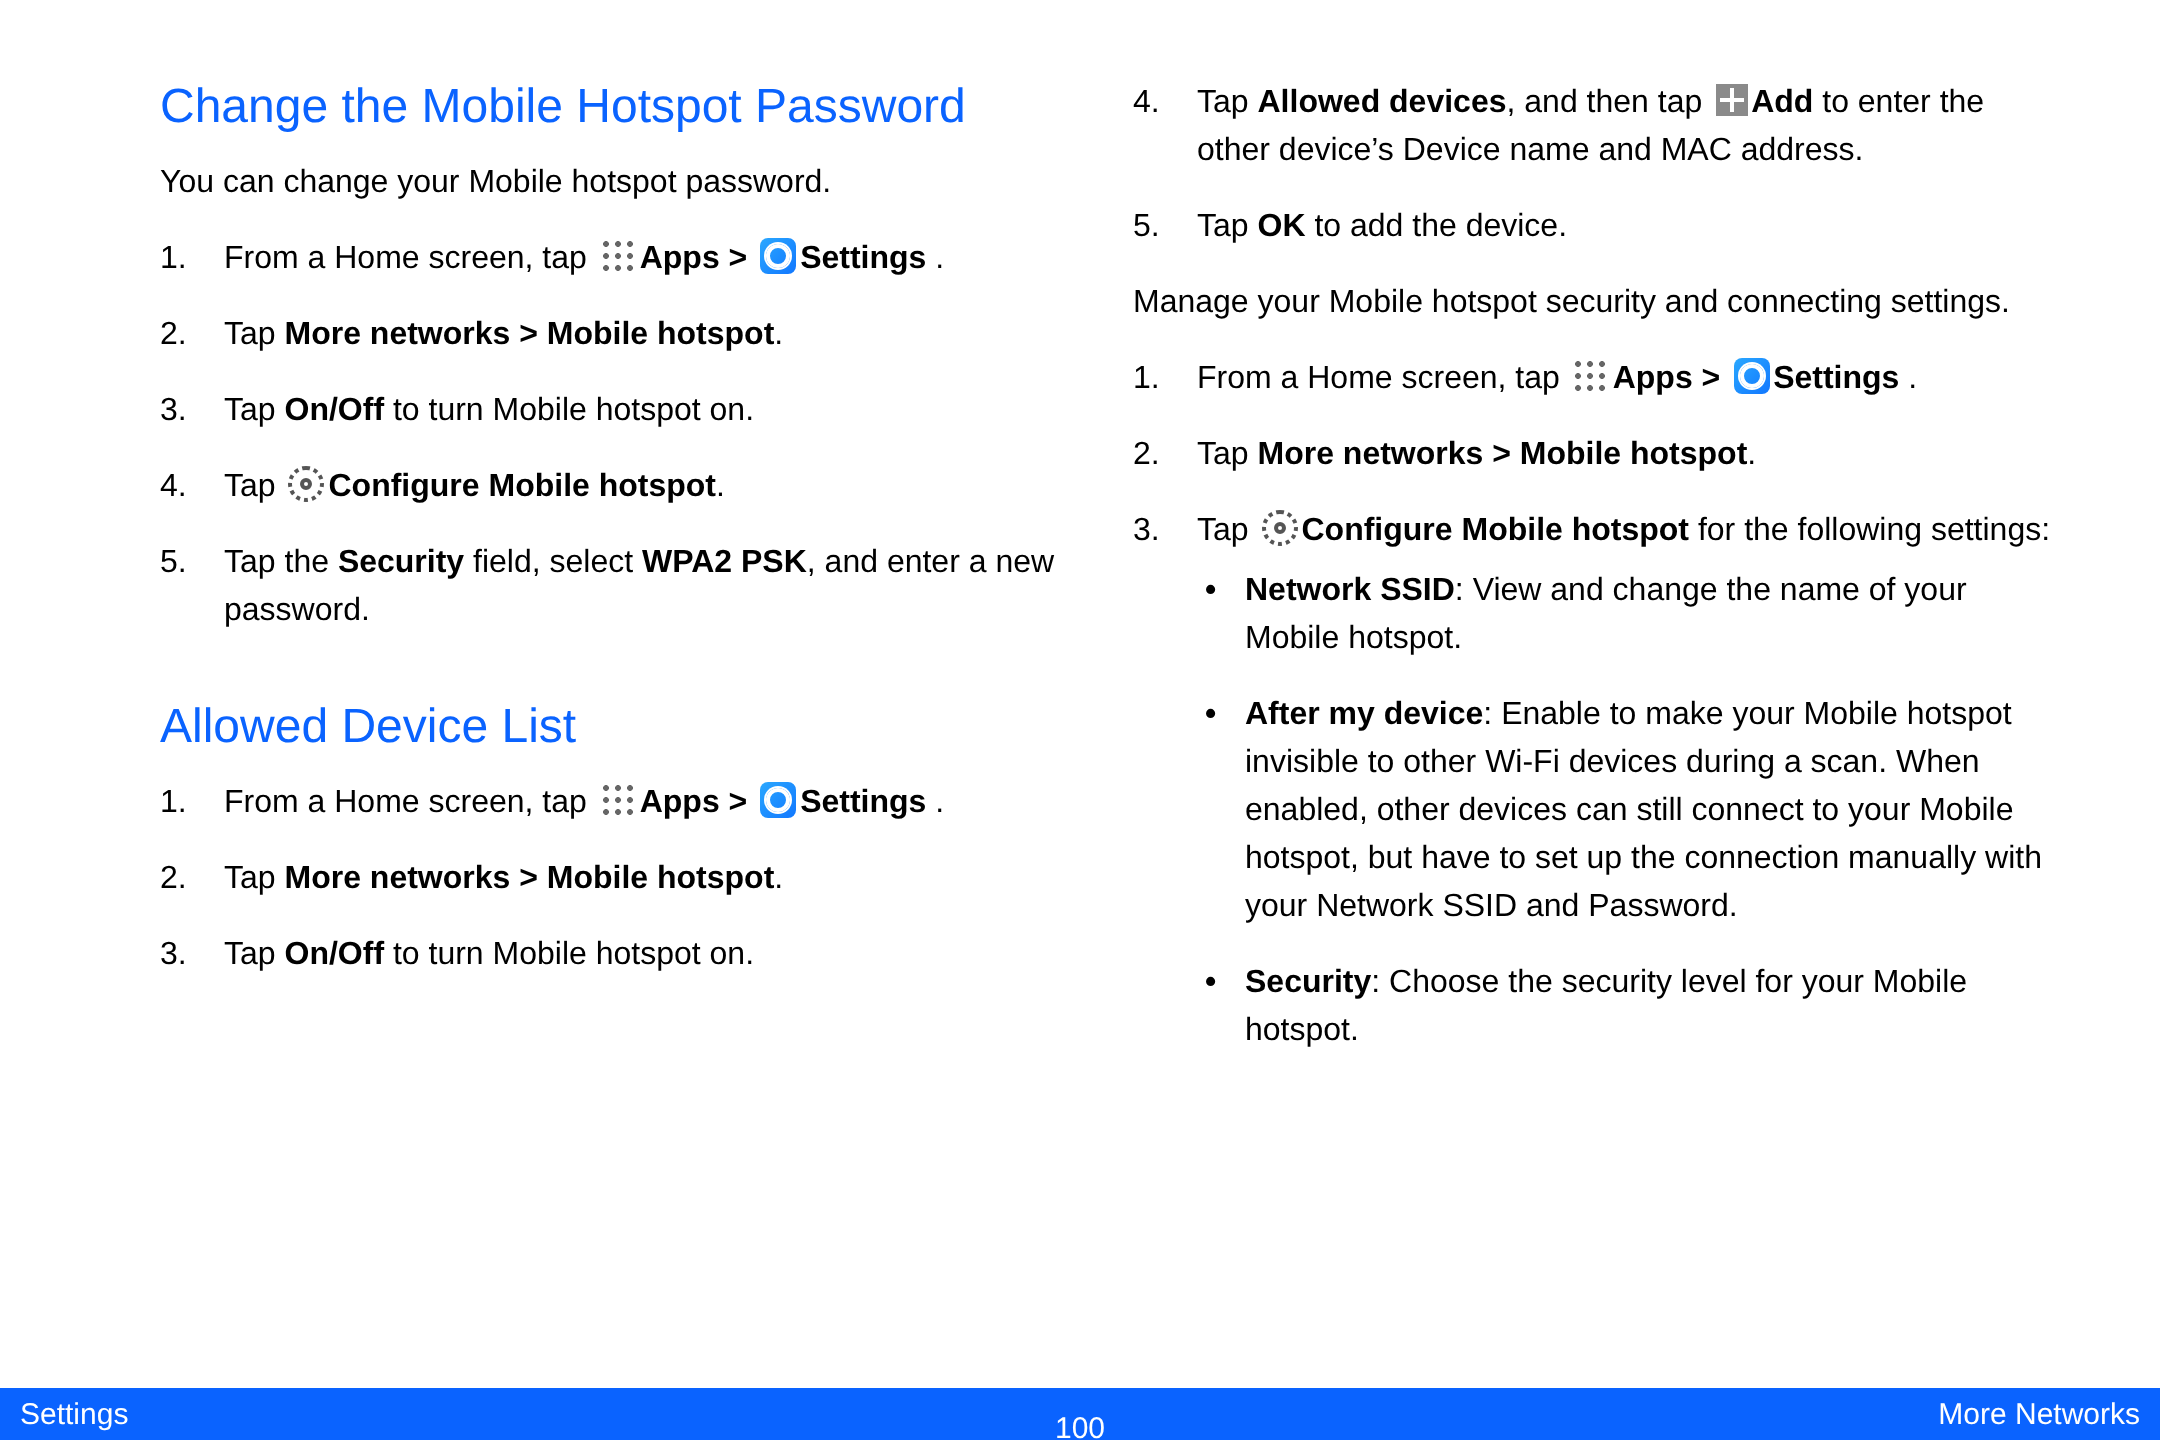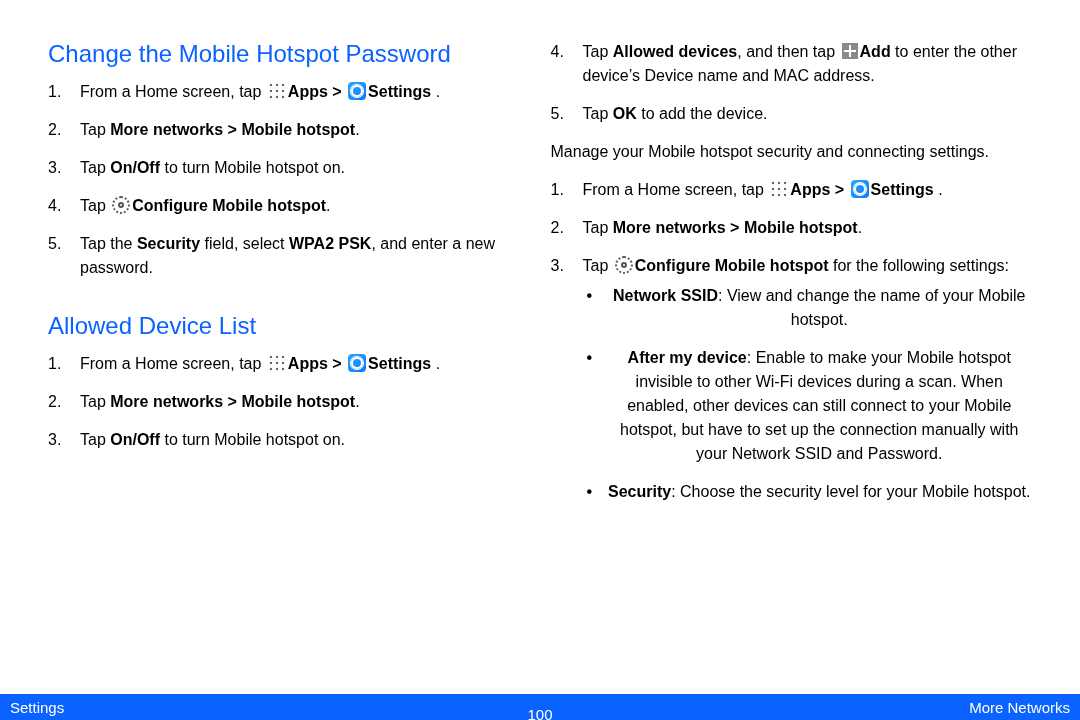--- a/index.html
+++ b/index.html
@@ -7,20 +7,21 @@
   .page {
     width: 1080px;
     height: 720px;
     position: relative;
     padding: 40px 48px 0 48px;
   }
   .columns {
     display: flex;
     gap: 21px;
     height: 640px;
+    margin-left: 32px;
   }
   .col {
     flex: 1;
     min-width: 0;
   }
   h2.section-head {
     color: #0a63ff;
     font-weight: 400;
     font-size: 24px;
     margin-bottom: 12px;
@@ -54,21 +55,20 @@
   ol.steps > li::before {
     content: counter(step) ".";
     position: absolute;
     left: 0;
     top: 0;
   }
   ul.bullets {
     list-style: none;
     padding-left: 0;
     margin-top: 6px;
-    text-align: center;
   }
   ul.bullets > li {
     position: relative;
     padding-left: 24px;
     font-size: 16px;
     line-height: 1.5;
     margin-bottom: 14px;
   }
   ul.bullets > li::before {
     content: "•";
@@ -160,20 +160,21 @@
   }
 </style>
 </head>
 <body>
 
 <div class="page">
   <div class="columns">
 
     <div class="col">
       <h2 class="section-head">Change the Mobile Hotspot Password</h2>
+      <p class="intro">You can change your Mobile hotspot password.</p>
       <ol class="steps">
         <li>
           <span>From a Home screen, tap </span><span class="icon icon-apps"></span><b>Apps &gt; </b><span class="icon icon-settings"></span><b>Settings </b><span>.</span>
         </li>
         <li>
           <span>Tap </span><b>More networks &gt; Mobile hotspot</b><span>.</span>
         </li>
         <li>
           <span>Tap </span><b>On/Off</b><span> to turn Mobile hotspot on.</span>
         </li>

